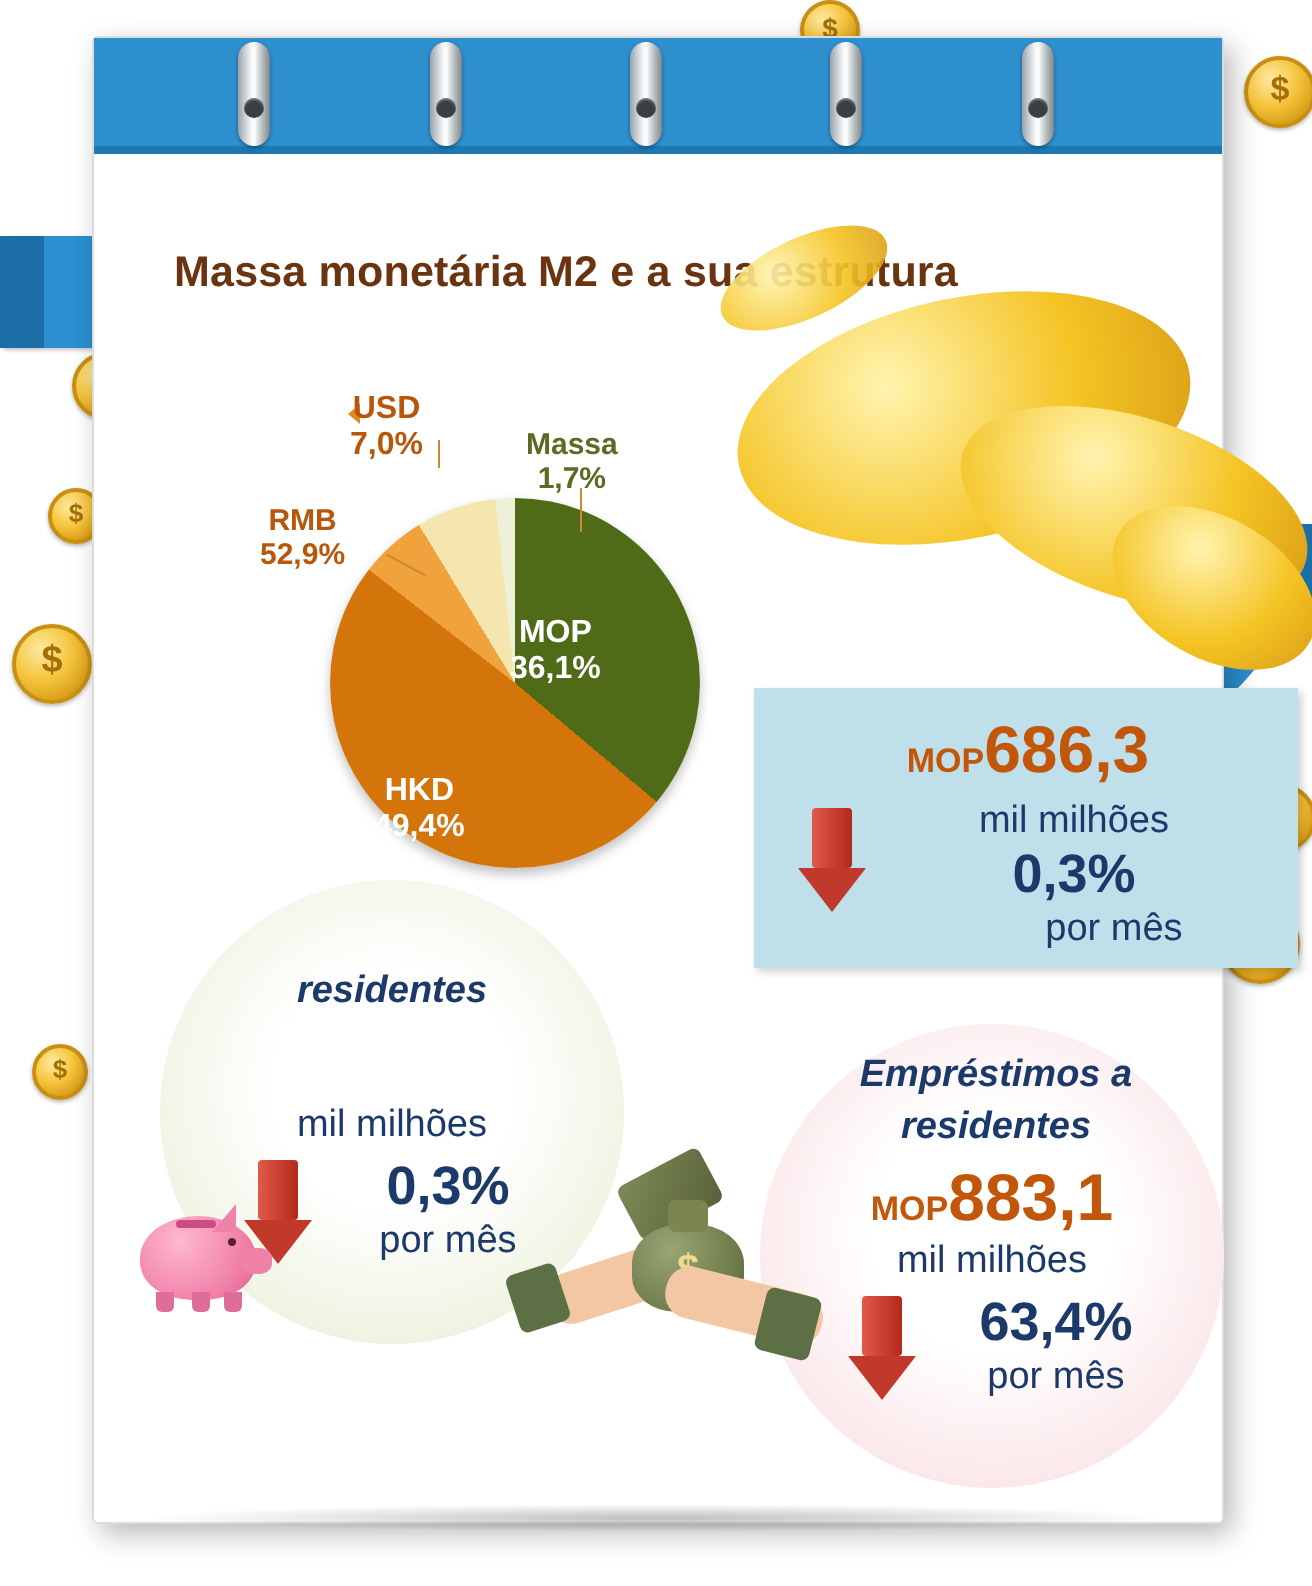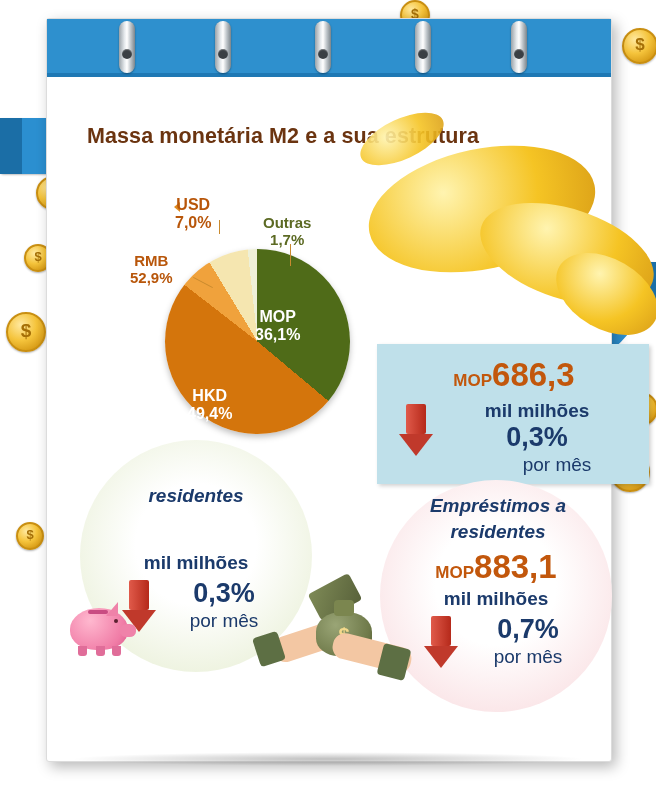--- a/index.html
+++ b/index.html
@@ -86,30 +86,30 @@
     background:radial-gradient(circle at 35% 30%,#fff4b0,#f5c424 55%,#d79b16 100%);}
   .b1{left:20px;top:40px;width:230px;height:120px;border-radius:60% 40% 45% 55%;transform:rotate(-12deg);}
   .b2{left:130px;top:100px;width:180px;height:90px;border-radius:50% 60% 40% 50%;transform:rotate(18deg);}
   .b3{left:10px;top:10px;width:90px;height:40px;border-radius:50%;transform:rotate(-25deg);opacity:.9;}
   .b4{left:205px;top:150px;width:110px;height:70px;border-radius:55% 45% 50% 50%;transform:rotate(30deg);}
 
   
   .stat{position:absolute;text-align:center;}
   .stat .cur{font-size:17px;font-weight:bold;color:#c2570c;vertical-align:baseline;}
   .stat .big{font-size:33px;font-weight:bold;color:#c2570c;}
-  .stat .unit{font-size:19px;color:#1b3a6b;font-weight:bold;}
+  .stat .unit{font-size:19px;color:#1b3a6b;font-weight:normal;}
   .stat .pct{font-size:27px;color:#1b3a6b;font-weight:bold;}
   .stat .per{font-size:19px;color:#1b3a6b;}
   .stat .head{font-style:italic;font-weight:bold;color:#1b3a6b;font-size:19px;line-height:1.25;}
 
   .box-m2{left:330px;top:325px;width:272px;height:140px;background:#bfe0ea;
      box-shadow:2px 2px 4px rgba(0,0,0,.18);}
   .box-dep{left:80px;top:440px;width:232px;height:232px;border-radius:50%;
      background:radial-gradient(circle at 50% 45%,#ffffff 35%,#eef3e0 75%,#dfe9c8 100%);}
-  .box-emp{left:380px;top:480px;width:232px;height:232px;border-radius:50%;
+  .box-emp{left:380px;top:512px;width:232px;height:232px;border-radius:50%;
      background:radial-gradient(circle at 50% 45%,#ffffff 35%,#fbe8ea 72%,#f4d4d8 100%);}
 
   
   .arrow{position:absolute;width:34px;}
   .arrow .stem{width:20px;height:30px;margin:0 auto;background:#c0392b;
      background:linear-gradient(to right,#e05a4a,#b5291a);border-radius:2px;}
   .arrow .head{width:0;height:0;margin:0 auto;border-style:solid;
      border-width:22px 17px 0 17px;border-color:#c0392b transparent transparent transparent;}
 
   
@@ -205,21 +205,21 @@
 
     <div class="tri tri-usd"></div>
     <div class="leader l-usd"></div>
     <div class="pl pl-usd">
       <div>USD</div>
       <div>7,0%</div>
     </div>
 
     <div class="leader l-outras"></div>
     <div class="pl pl-outras">
-      <div>Outras</div>
+      <div>Massa</div>
       <div>1,7%</div>
     </div>
 
     <div class="leader l-rmb"></div>
     <div class="pl pl-rmb">
       <div>RMB</div>
       <div>52,9%</div>
     </div>
 
     <div class="pl pl-mop">
@@ -277,21 +277,21 @@
     <span class="cur">MOP</span><span class="big">883,1</span>
   </div>
   <div style="position:absolute;left:8px;top:108px;width:216px;text-align:center;">
     <span class="unit">mil milhões</span>
   </div>
   <div class="arrow" style="left:44px;top:136px;">
     <div class="stem"></div>
       <div class="head"></div>
   </div>
   <div style="position:absolute;left:78px;top:134px;width:140px;text-align:center;">
-    <span class="pct">0,7%</span>
+    <span class="pct">63,4%</span>
   </div>
   <div style="position:absolute;left:78px;top:166px;width:140px;text-align:center;">
     <span class="per">por mês</span>
   </div>
 </div>
 
 <div class="piggy">
   <div class="body"></div>
   <div class="ear"></div>
   <div class="snout"></div>

